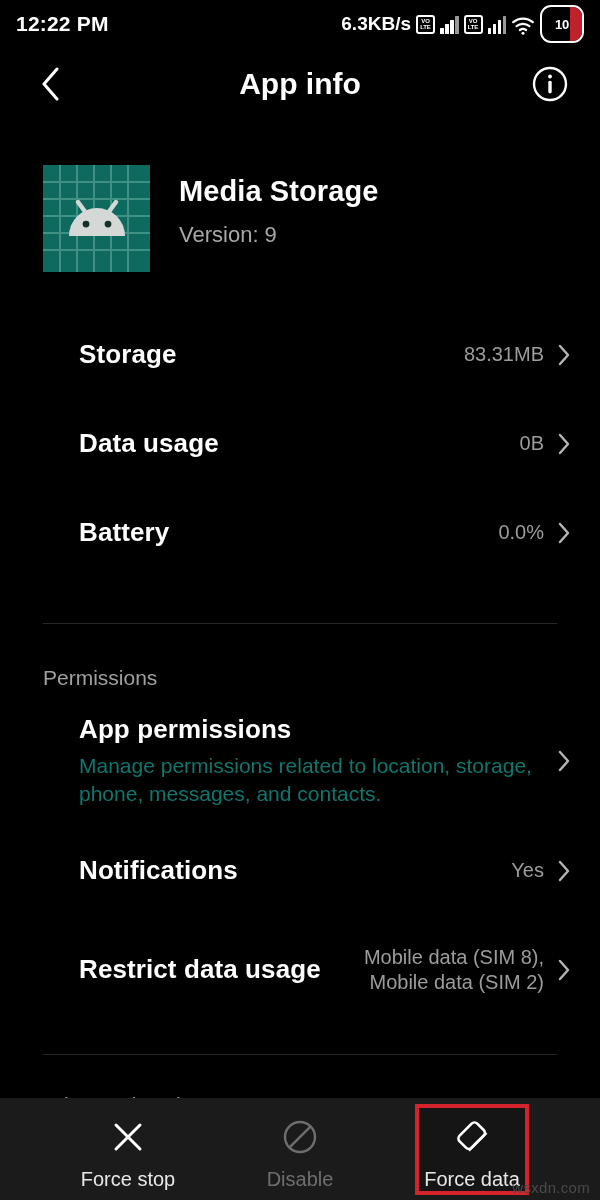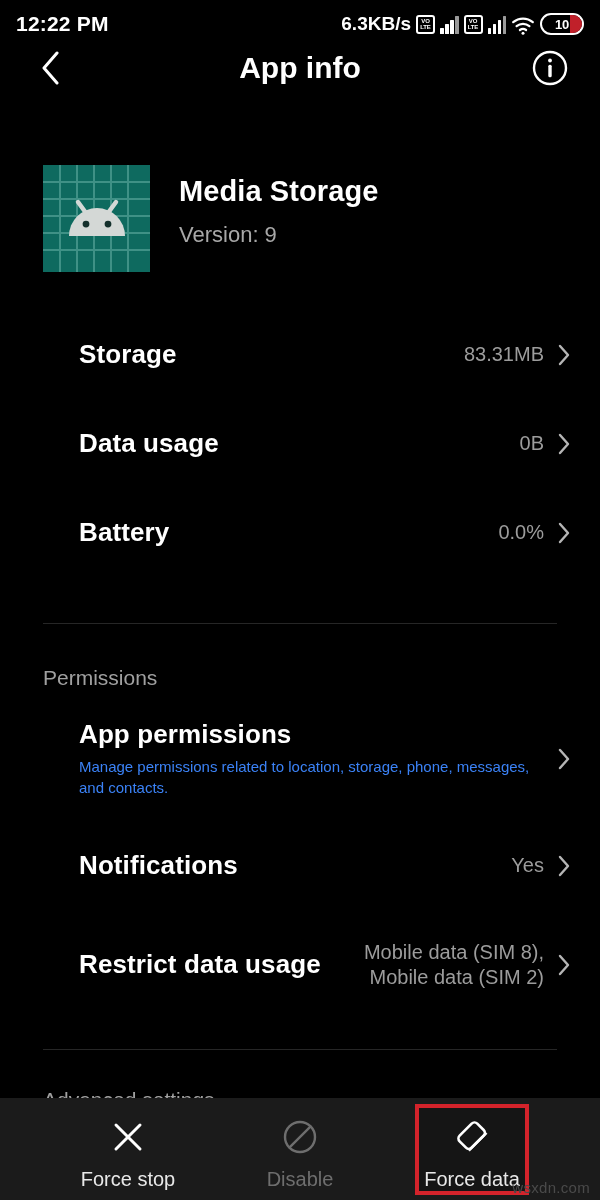--- a/index.html
+++ b/index.html
@@ -28,29 +28,29 @@
   .bars { display:flex; align-items:flex-end; gap:1.5px; height:19px; }
   .bars i { display:block; width:3.5px; background:#fff; border-radius:.5px; }
   .bars i:nth-child(1){height:6px}
   .bars i:nth-child(2){height:10px}
   .bars i:nth-child(3){height:14px}
   .bars i:nth-child(4){height:18px}
   .bars.dim i:nth-child(4){background:#9a9a9a}
   .wifi { position:relative; width:24px; height:19px; }
   .wifi svg { position:absolute; left:0; top:1px; }
   .battery {
-    position:relative; width:44px; height:22px; border:2px solid #fff; border-radius:11px;
+    position:relative; width:44px; height:38px; border:2px solid #fff; border-radius:11px;
     display:flex; align-items:center; justify-content:center; overflow:hidden;
   }
   .battery .lvl { font-size:13px; font-weight:bold; color:#fff; z-index:2; letter-spacing:-.3px; }
   .battery .fill { position:absolute; right:0; top:0; bottom:0; width:12px; background:#c0202a; }
 
   
   .appbar {
-    position:absolute; top:32px; left:0; width:600px; height:72px;
+    position:absolute; top:48px; left:0; width:600px; height:72px;
     display:flex; align-items:center;
   }
   .back {
     width:64px; height:64px; margin-left:18px;
     display:flex; align-items:center; justify-content:center;
   }
   .chev-back { width:20px; height:34px; }
   .appbar-title {
     position:absolute; left:0; right:0; text-align:center;
     font-size:30px; font-weight:bold; color:#fff; pointer-events:none;
@@ -77,21 +77,21 @@
 
   
   .rows { position:absolute; left:0; top:310px; width:600px; }
   .row {
     position:relative; display:flex; align-items:center;
     padding:0 30px 0 43px; min-height:89px;
   }
   .row-main { flex:1; min-width:0; padding-right:14px;margin-left:36px; }
   .row-title { font-size:26px; font-weight:bold; color:#fff; letter-spacing:.1px; }
   .row-sub {
-    margin-top:7px; font-size:15px; color:#3b82f6; line-height:1.34;
+    margin-top:7px; font-size:21px; color:#0f766e; line-height:1.34;
     max-width:455px;
   }
   .row-value {
     font-size:20px; color:#9c9c9c; text-align:right; white-space:pre-line;
     line-height:1.25; margin-right:14px;
   }
   .chev { width:12px; height:22px; flex:none; }
   .divider { height:1px; background:#262626; margin:0 43px; }
   .section-label {
     padding:0 43px; font-size:21px; color:#a0a0a0;

